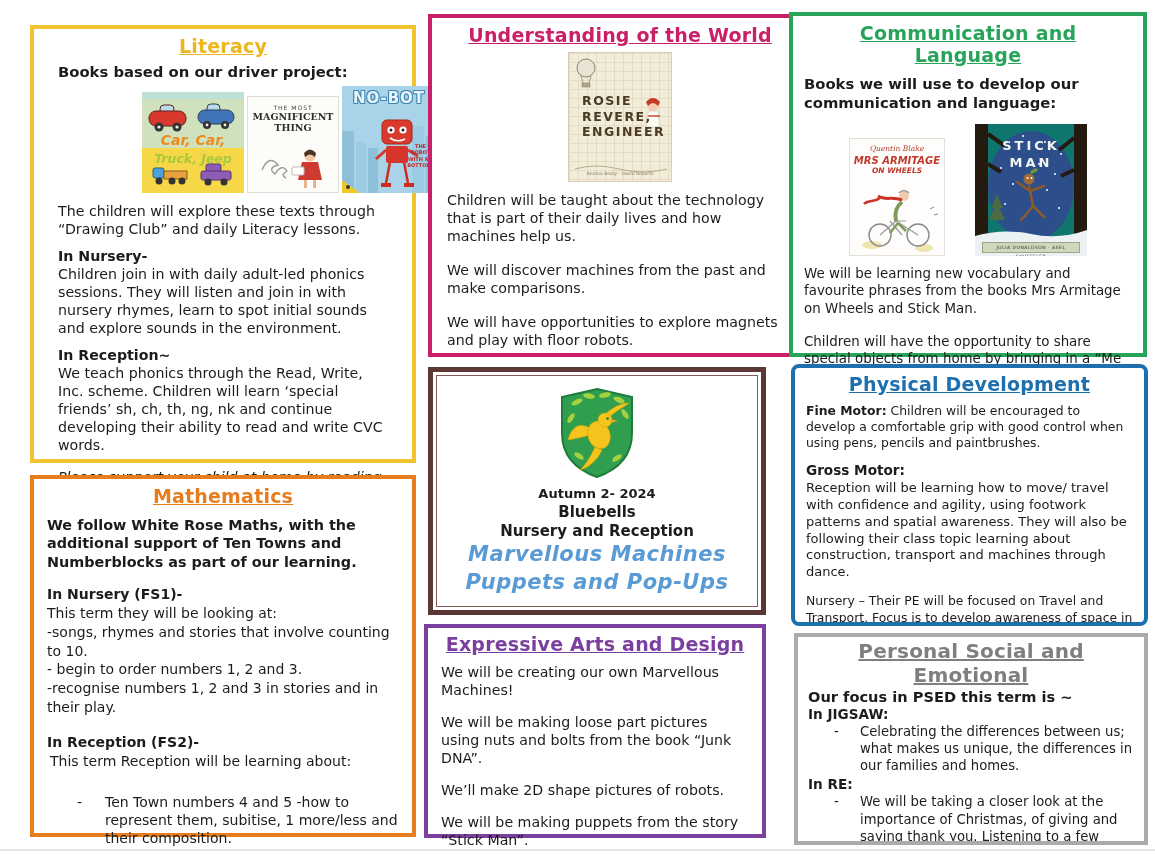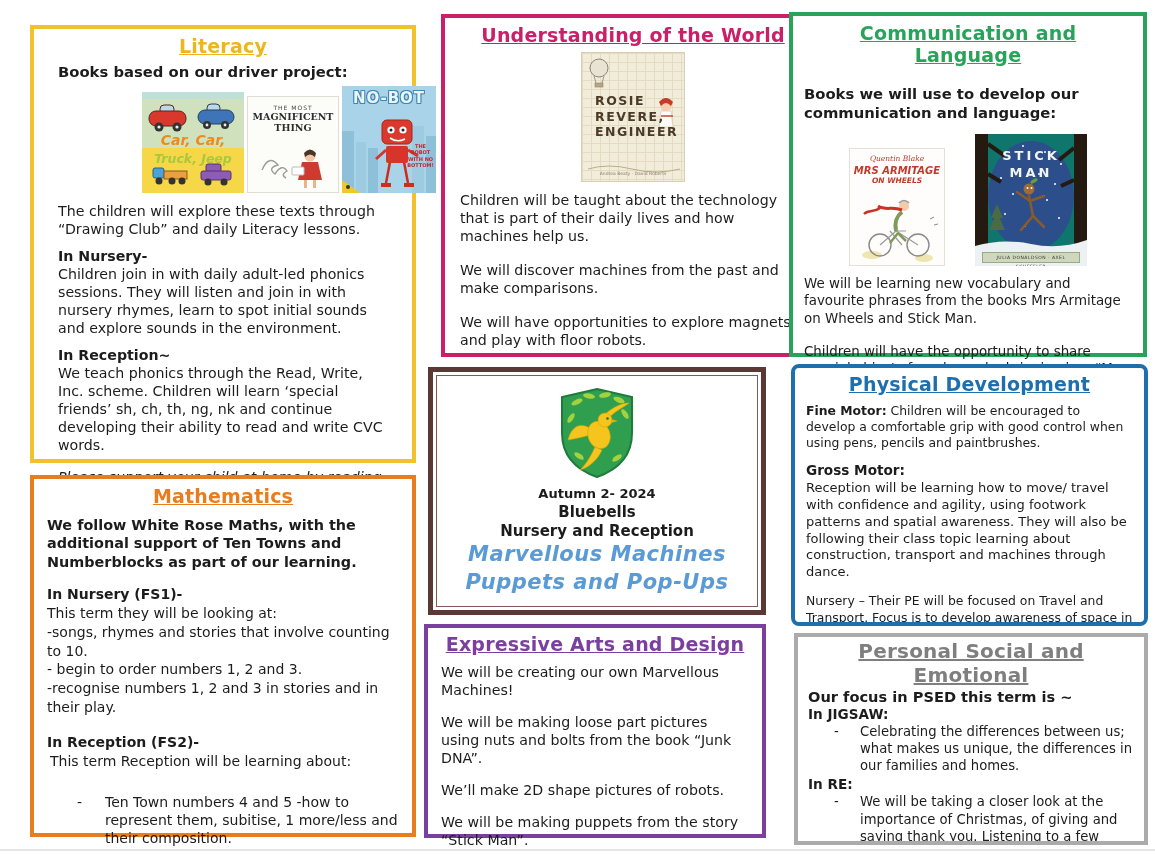--- a/index.html
+++ b/index.html
@@ -40,21 +40,21 @@
     text-shadow:-1px -1px 0 #3f88b4, 1px -1px 0 #3f88b4, -1px 1px 0 #3f88b4, 1px 1px 0 #3f88b4; }
   .nobot-tag { position:absolute; right:2px; top:57px; width:27px; font-size:5px; font-weight:bold;
     color:#c1272d; text-align:center; line-height:1.25; }
 
   
   #box-maths { left:30px; top:475px; width:386px; height:362px; padding:2px 13px; }
   .dash-item { position:relative; font-size:14px; line-height:1.3; padding-left:58px; margin:14px 0; }
   .dash-item::before { content:"-"; position:absolute; left:30px; top:0; }
 
   
-  #box-uow { left:428px; top:14px; width:384px; height:343px; padding:2px 15px;margin-left:13px; }
+  #box-uow { left:428px; top:14px; width:384px; height:343px; padding:2px 15px; }
   .rosie { width:104px; height:130px; margin:4px auto 8px auto; border:1px solid #d8cfb8;
     background-color:#f2ecdb;
     background-image:linear-gradient(#e4dbc1 1px, transparent 1px),
                      linear-gradient(90deg,#e4dbc1 1px, transparent 1px);
     background-size:9px 9px; }
   .rosie-stack { position:absolute; left:13px; top:40px; }
   .rosie-stack div { font-size:12.5px; font-weight:bold; letter-spacing:1.5px; color:#4a3a26; line-height:1.25; }
   .rosie-authors { position:absolute; bottom:5px; width:100%; text-align:center; font-size:4.5px; color:#8a7f6a; }
 
   
@@ -65,21 +65,21 @@
   .c-school { font-size:15px; font-weight:bold; margin-top:2px; }
   .c-classes { font-size:15px; font-weight:bold; margin-top:1px; }
   .c-topic { font-size:21px; font-weight:bold; font-style:italic; line-height:1.35; letter-spacing:.5px; }
 
   
   #box-ead { left:424px; top:624px; width:342px; height:214px; padding:1px 13px; }
   #box-ead .p { margin:8px 0 14px; }
 
   
   #box-cal { left:789px; top:12px; width:358px; height:345px; padding:2px 11px; }
-  #box-cal .box-title { margin-bottom:18px; }
+  #box-cal .box-title { margin-bottom:8px; }
   .cal-heading { font-size:14.8px; font-weight:bold; line-height:1.3; }
   .cal-covers { display:flex; justify-content:center; align-items:flex-end; gap:30px; margin:12px 0 8px; }
   #box-cal .p { font-size:13.4px; }
 
   .armitage { width:96px; height:118px; background:#fefdfb; border:1px solid #e3e0d7; }
   .arm-author { position:absolute; top:5px; width:100%; text-align:center; font-size:7.5px; font-style:italic; color:#b5402f;
     font-family:"DejaVu Serif","Liberation Serif",serif; }
   .arm-t1 { position:absolute; top:16px; width:100%; text-align:center; font-size:10px; font-weight:bold; font-style:italic; color:#c0392b; }
   .arm-t2 { position:absolute; top:27px; width:100%; text-align:center; font-size:7.5px; font-weight:bold; font-style:italic; color:#c0392b; }
   .armitage svg { top:auto; bottom:0; }

